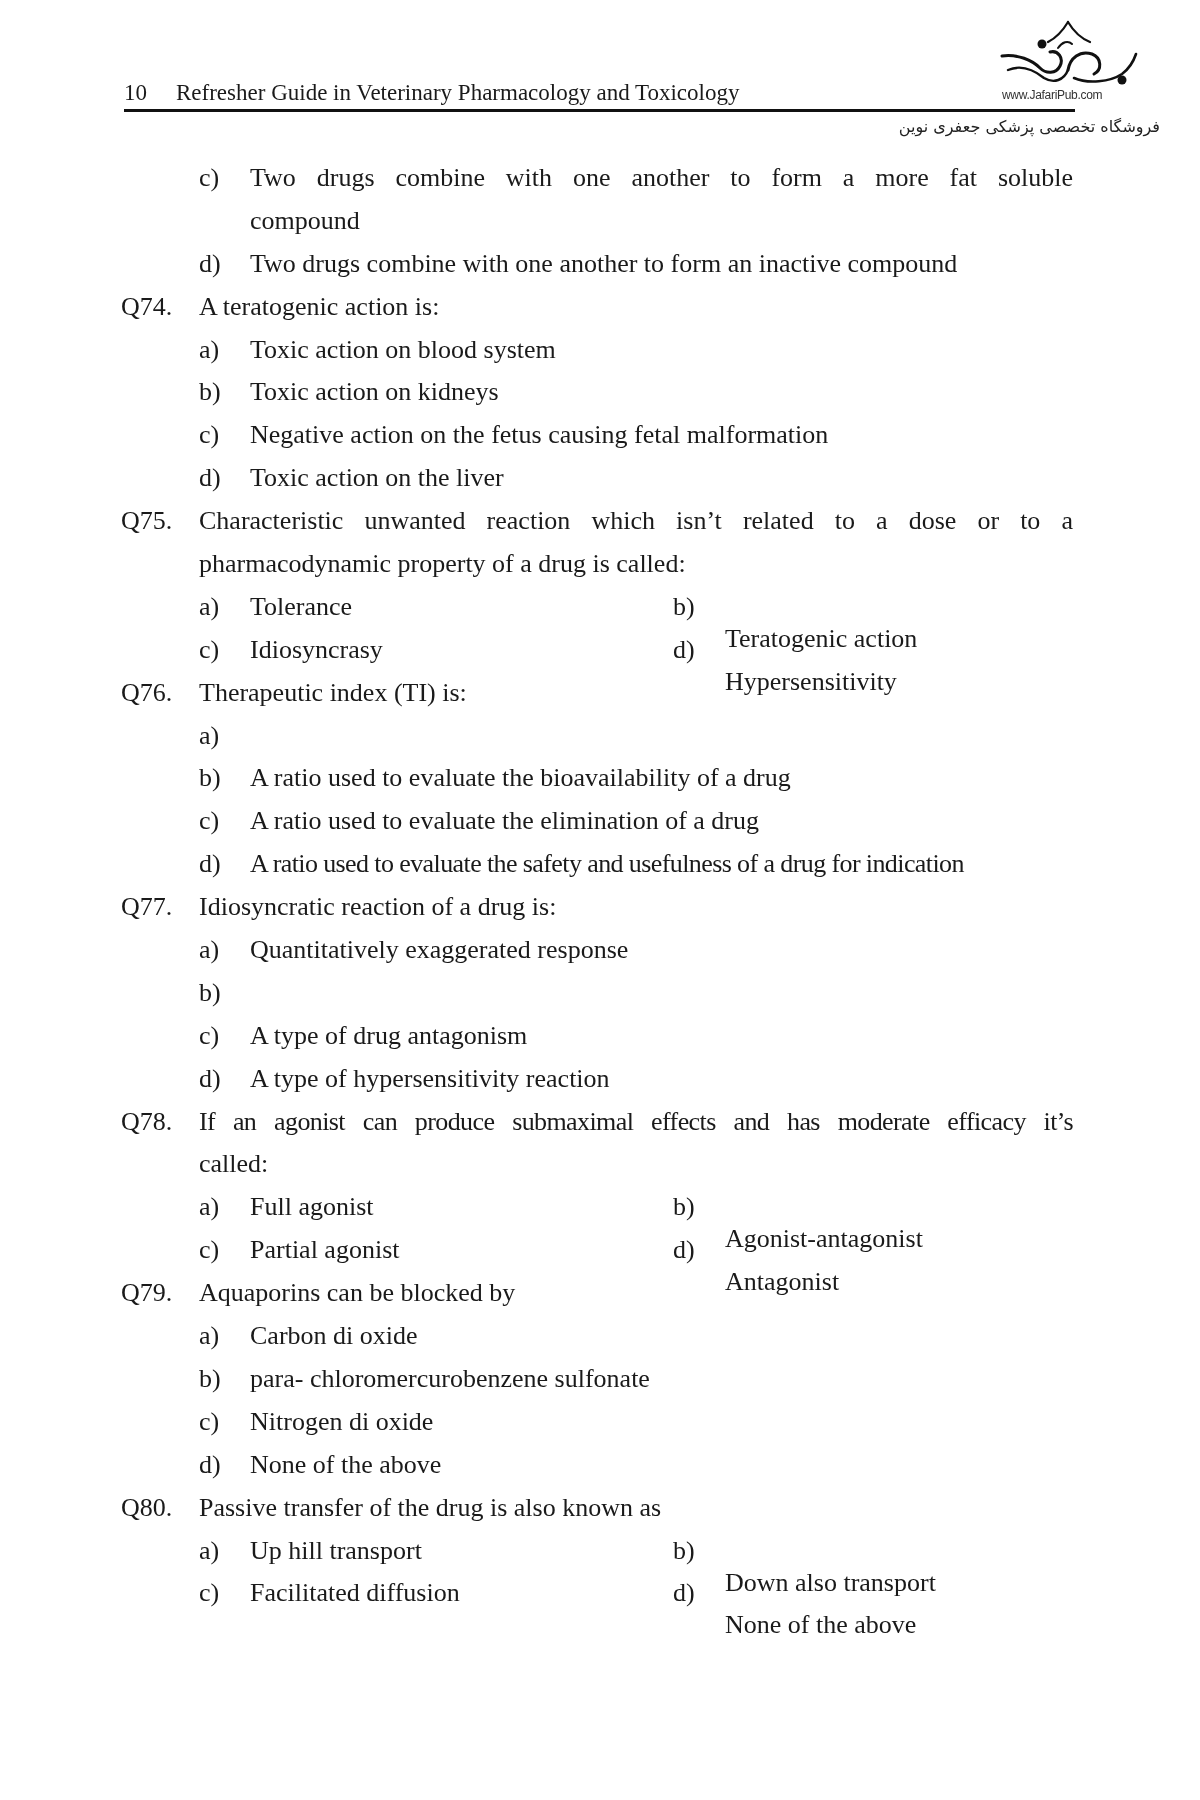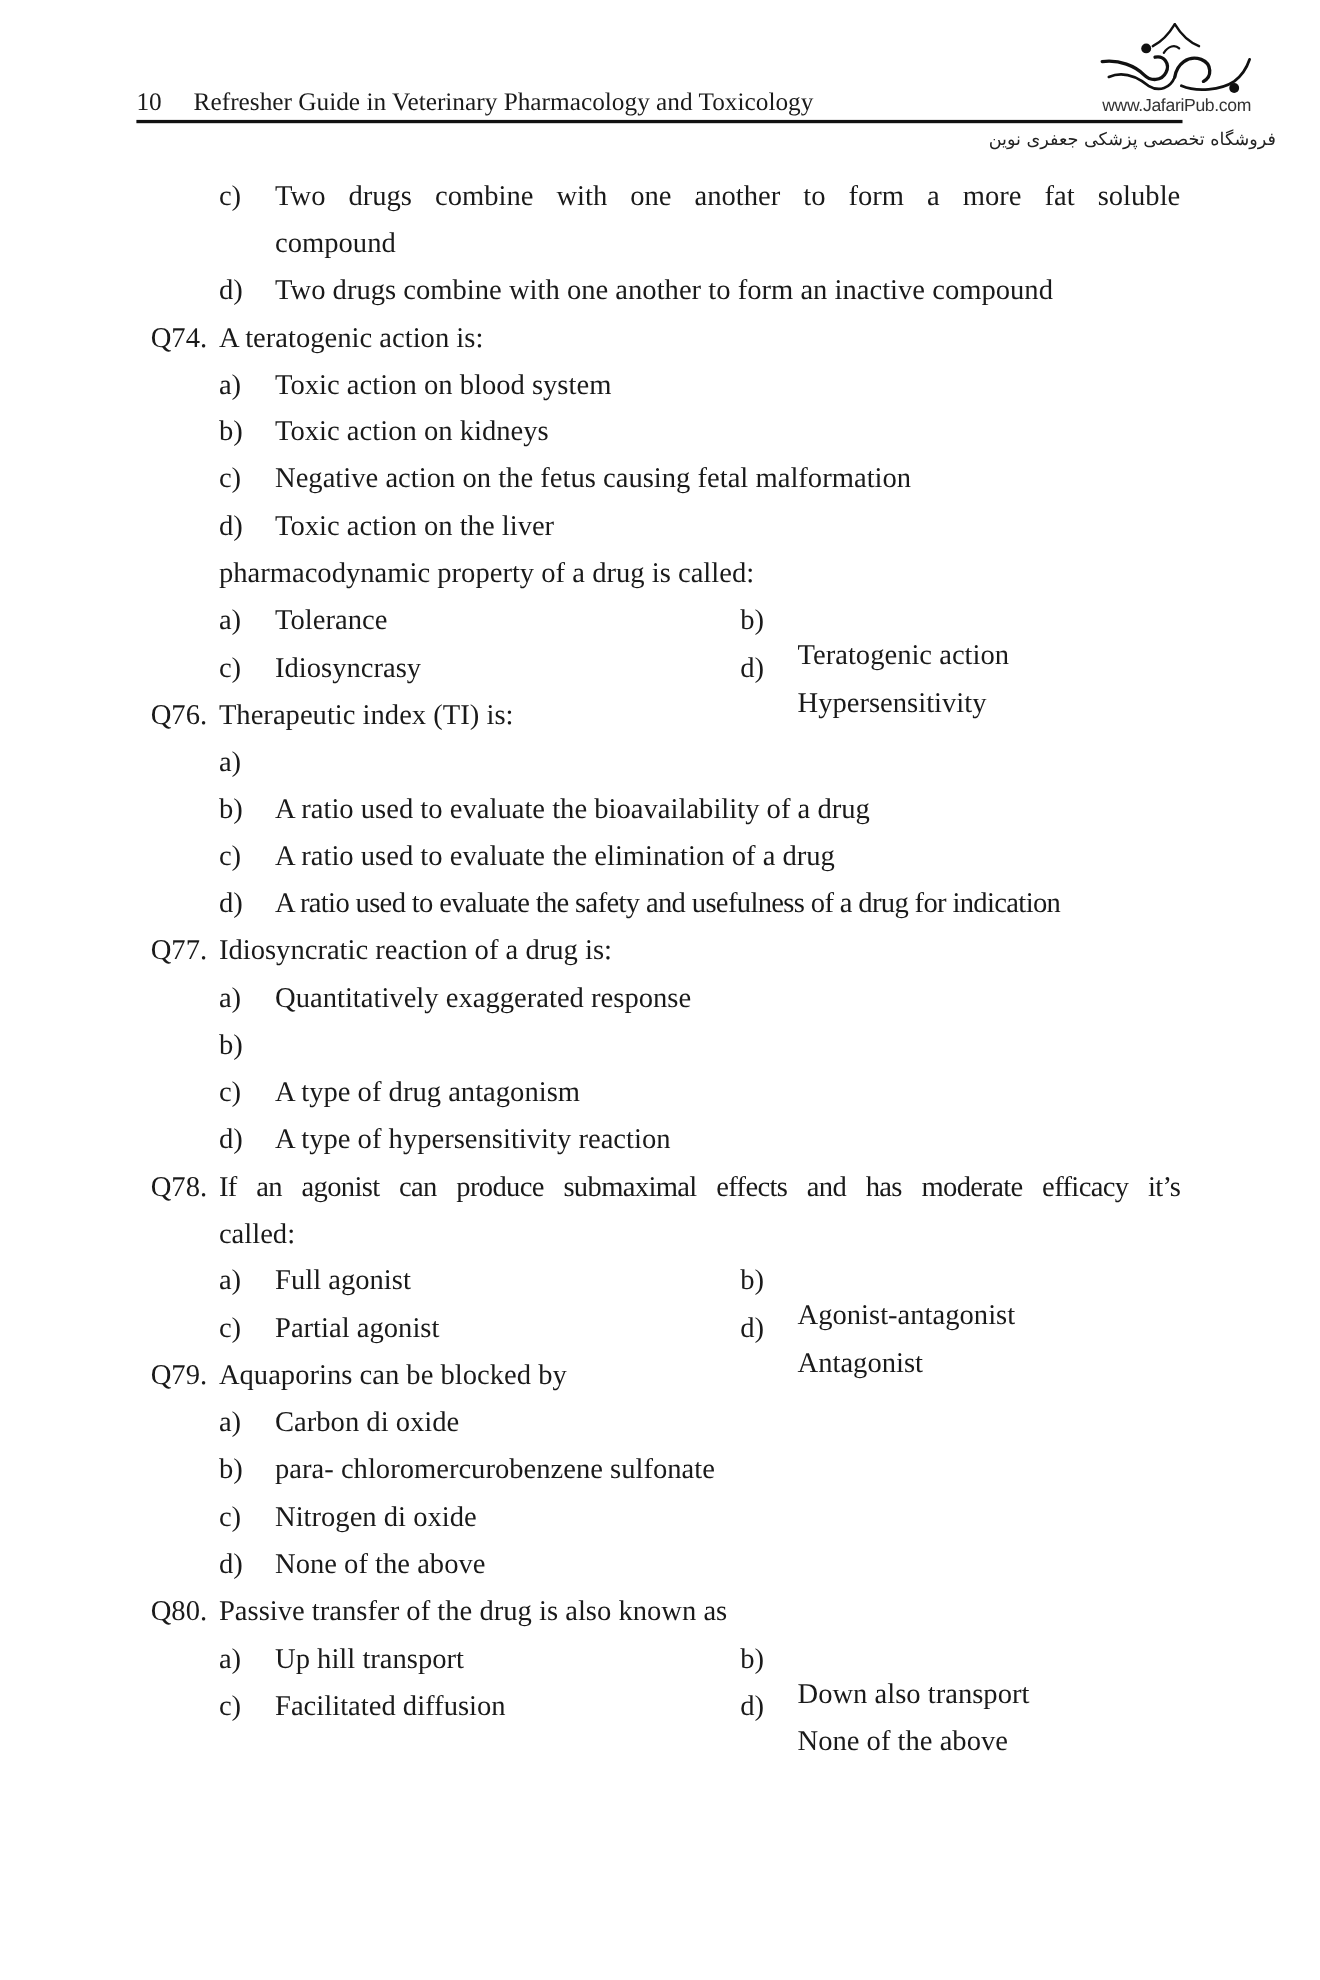--- a/index.html
+++ b/index.html
@@ -6,27 +6,27 @@
   body { width: 1200px; height: 1800px; position: relative; overflow: hidden; color: #1a1a1a; }
   .serif { font-family: "Liberation Serif", "DejaVu Serif", serif; }
 
   
   .running-head { position: absolute; left: 124px; top: 64px; font-size: 23px; line-height: 30px; white-space: nowrap; }
   .running-head .page-num { display: inline-block; width: 52px; margin-top: 14px; }
   .head-rule { position: absolute; left: 124px; top: 109px; width: 951px; height: 3px; background: #111; }
 
   
   .logo { position: absolute; left: 998px; top: 18px; width: 142px; height: 72px; }
-  .logo-url { position: absolute; left: 1002px; top: 88px; font-family: "Liberation Sans", "DejaVu Sans", sans-serif; font-size: 16px; color: #333; letter-spacing: -0.3px; white-space: nowrap; }
+  .logo-url { position: absolute; left: 1002px; top: 88px; font-family: "Liberation Sans", "DejaVu Sans", sans-serif; font-size: 12px; color: #333; letter-spacing: -0.3px; white-space: nowrap; }
   .logo-fa { position: absolute; left: 975px; top: 117px; width: 185px; text-align: right; font-family: "DejaVu Sans", sans-serif; font-size: 16px; color: #222; white-space: nowrap; direction: rtl; }
 
   
   .content { position: absolute; left: 0; top: 157px; width: 1200px; font-size: 26px; }
   .line { position: relative; height: 42.9px; line-height: 42.9px; white-space: nowrap; }
-  .q-num { position: absolute; left: 137px; }
+  .q-num { position: absolute; left: 121px; }
   .q-text { position: absolute; left: 199px; }
   .q-text.just { width: 874px; text-align: justify; text-align-last: justify; }
   .opt-letter { position: absolute; left: 199px; }
   .opt-text { position: absolute; left: 250px; }
   .opt-text.just { width: 823px; text-align: justify; text-align-last: justify; }
   .opt-letter2 { position: absolute; left: 673px; }
   .opt-text2 { position: absolute; left: 725px; margin-top: 32px; }
   .cond { letter-spacing: -0.6px; }
 </style>
 </head>
@@ -82,20 +82,24 @@
   <div class="line">
       <span class="opt-letter">c)</span>
       <span class="opt-text">Negative action on the fetus causing fetal malformation</span>
     </div>
   <div class="line">
       <span class="opt-letter">d)</span>
       <span class="opt-text">Toxic action on the liver</span>
     </div>
 
   <div class="line">
+    <span class="q-num">Q75.</span>
+    <span class="q-text just">Characteristic unwanted reaction which isn’t related to a dose or to a</span>
+  </div>
+  <div class="line">
     <span class="q-text">pharmacodynamic property of a drug is called:</span>
   </div>
   <div class="line">
     <span class="opt-letter">a)</span>
       <span class="opt-text">Tolerance</span>
     <span class="opt-letter2">b)</span>
       <span class="opt-text2">Teratogenic action</span>
   </div>
   <div class="line">
     <span class="opt-letter">c)</span>

